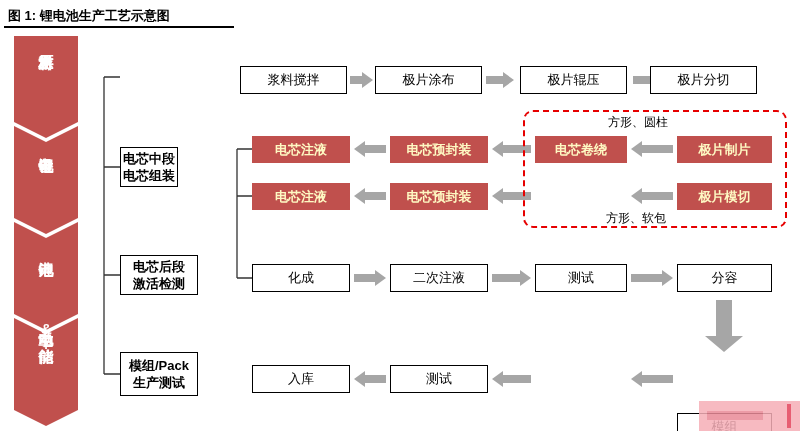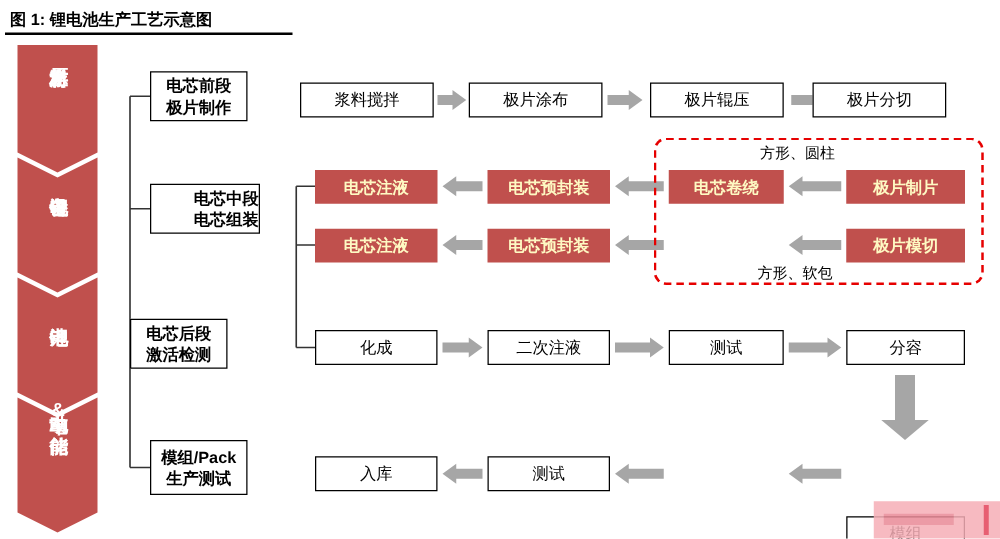--- a/index.html
+++ b/index.html
@@ -76,29 +76,25 @@
     <polygon fill="#A6A6A6" points="386,375 365,375 365,371 354,379 365,387 365,383 386,383"></polygon>
     <polygon fill="#A6A6A6" points="531,375 503,375 503,371 492,379 503,387 503,383 531,383"></polygon>
     <polygon fill="#A6A6A6" points="673,375 642,375 642,371 631,379 642,387 642,383 673,383"></polygon>
   </svg>
 
   <div class="chev-label" style="left:37px;top:43px;">上游原材料</div>
   <div class="chev-label" style="left:37px;top:146px;">锂电设备</div>
   <div class="chev-label" style="left:37px;top:250px;">锂电池</div>
   <div class="chev-label" style="left:37px;top:320px;">电动车&amp;储能</div>
 
-  <div class="stage" style="left:120px;top:57px;width:78px;height:40px;">
-    <span>电芯前段</span>
-    <span>极片制作</span>
-  </div>
-  <div class="stage" style="left:120px;top:147px;width:88px;height:40px;align-items:flex-end;">
+  <div class="stage" style="left:120px;top:147px;width:58px;height:40px;">
     <span>电芯中段</span>
     <span>电芯组装</span>
   </div>
-  <div class="stage" style="left:104px;top:255px;width:78px;height:40px;">
+  <div class="stage" style="left:120px;top:255px;width:78px;height:40px;">
     <span>电芯后段</span>
     <span>激活检测</span>
   </div>
   <div class="stage" style="left:120px;top:352px;width:78px;height:44px;">
     <span>模组/Pack</span>
     <span>生产测试</span>
   </div>
 
   <div class="dashed"></div>
   <div class="anno" style="left:608px;top:114px;">方形、圆柱</div>

